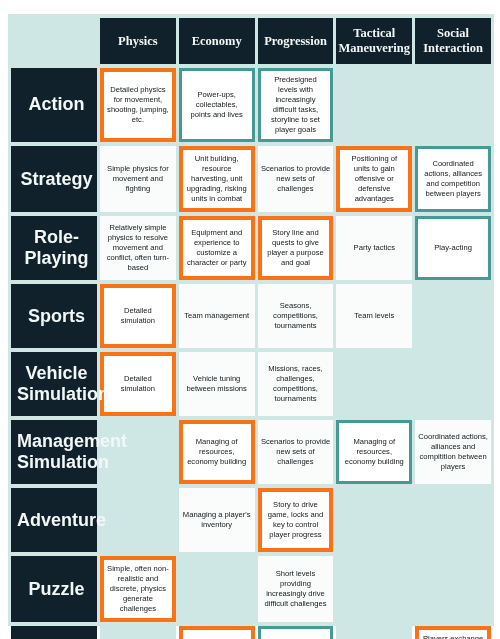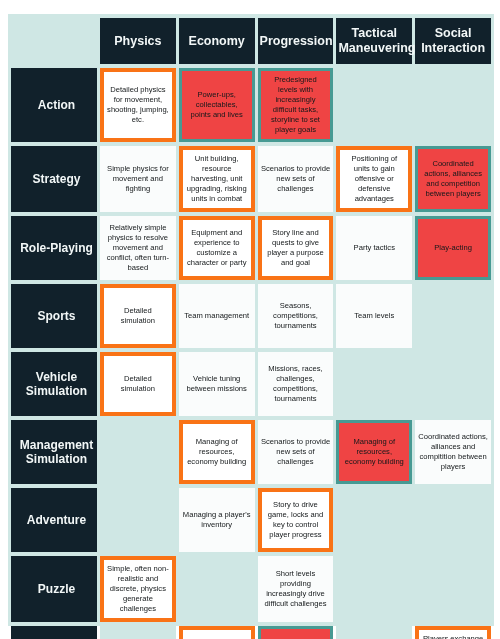--- a/index.html
+++ b/index.html
@@ -54,21 +54,21 @@
     line-height: 1.18;
     padding: 3px 2px;
     height: 40px;
   }
 
   .row-head {
     background: #11212b;
     color: #f2f7f7;
     text-align: center;
     vertical-align: middle;
-    font-size: 12px;
+    font-size: 18px;
     line-height: 1.18;
     padding: 3px 1px 3px 6px;
     width: 84px;
   }
 
   .cell {
     vertical-align: middle;
     text-align: center;
     padding: 0;
     background: #cfe7e4;
@@ -89,40 +89,40 @@
     padding: 4px 3px;
     text-align: center;
   }
 
   .cell-inner.b-black {
     border: 4px solid #f97316;
     background: #ffffff;
   }
   .cell-inner.b-teal {
     border: 3px solid #479a93;
-    background: #ef4444;
+    background: #ffffff;
   }
   .cell-inner.b-none {
     border: 0 solid transparent;
     background: #fafcfc;
     text-align: center;
   }
   .cell-inner.b-empty {
     background: transparent;
     border: 0;
   }
 
   .cell-text {
     display: block;
     width: 100%;
   }
 
   
   tr.data-row { height: 64px; }
-  tr.head-row { height: 42px; }
+  tr.head-row { height: 42px; font-family: Liberation Serif, serif; }
 </style>
 </head>
 <body>
 
 <div id="matrix-root">
   <div class="matrix-board">
     <table class="matrix-table">
       <thead>
         <tr class="head-row">
           <th class="corner-cell"></th>

